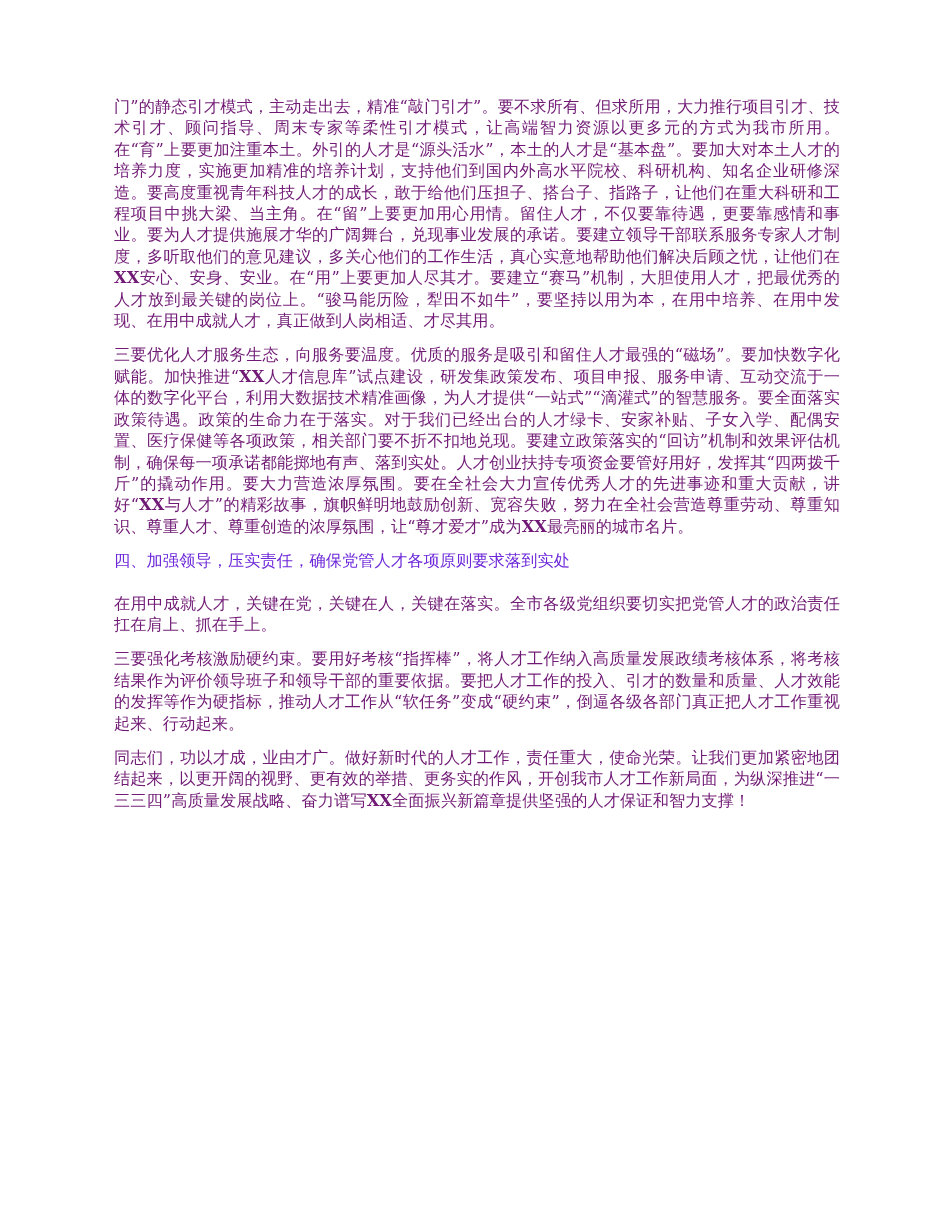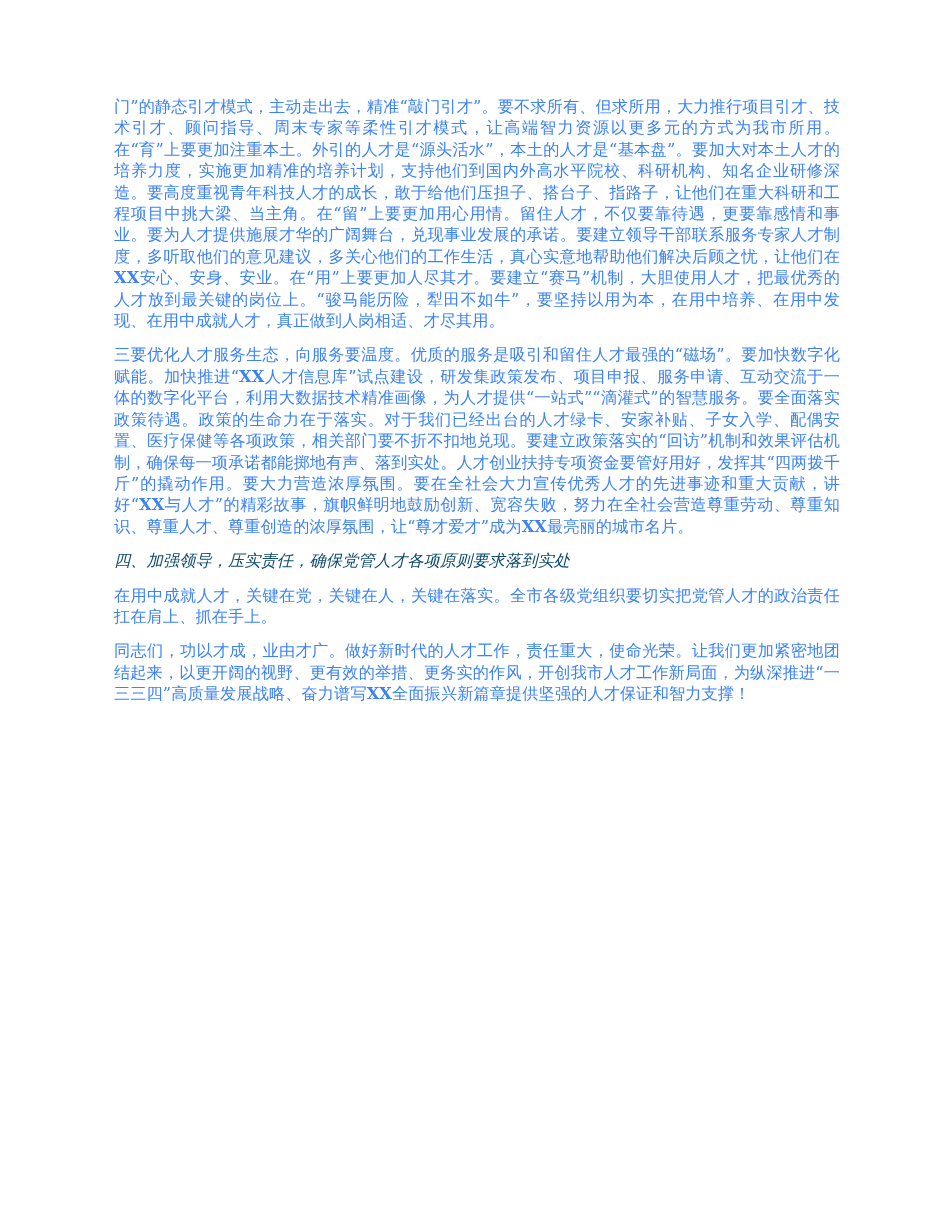--- a/index.html
+++ b/index.html
@@ -27,33 +27,32 @@
   }
   p.para {
     margin: 0 0 13px 0;
     font-size: 16.2px;
     line-height: 21.4px;
     text-align: justify;
     text-justify: inter-ideograph;
     text-indent: 0;
     letter-spacing: 0.1px;
     word-break: break-all;
-    color: #3b82f6;
+    color: #701a75;
   }
   p.para.first {
     margin-top: 0;
   }
   p.heading {
-    margin: 0 0 13px 0;
+    margin: 0 0 21px 0;
     font-size: 16.2px;
     line-height: 21.4px;
     text-align: left;
-    color: #0c4a6e;
+    color: #6d28d9;
     letter-spacing: 0.1px;
-    font-style: italic;
   }
   b, .b {
     font-weight: 700;
   }
 </style>
 </head>
 <body>
 
 <div class="page">
   <div class="doc-body">
@@ -61,17 +60,18 @@
     <p class="para first">门”的静态引才模式，主动走出去，精准“敲门引才”。要不求所有、但求所用，大力推行项目引才、技术引才、顾问指导、周末专家等柔性引才模式，让高端智力资源以更多元的方式为我市所用。在“育”上要更加注重本土。外引的人才是“源头活水”，本土的人才是“基本盘”。要加大对本土人才的培养力度，实施更加精准的培养计划，支持他们到国内外高水平院校、科研机构、知名企业研修深造。要高度重视青年科技人才的成长，敢于给他们压担子、搭台子、指路子，让他们在重大科研和工程项目中挑大梁、当主角。在“留”上要更加用心用情。留住人才，不仅要靠待遇，更要靠感情和事业。要为人才提供施展才华的广阔舞台，兑现事业发展的承诺。要建立领导干部联系服务专家人才制度，多听取他们的意见建议，多关心他们的工作生活，真心实意地帮助他们解决后顾之忧，让他们在<b class="b">XX</b>安心、安身、安业。在“用”上要更加人尽其才。要建立“赛马”机制，大胆使用人才，把最优秀的人才放到最关键的岗位上。“骏马能历险，犁田不如牛”，要坚持以用为本，在用中培养、在用中发现、在用中成就人才，真正做到人岗相适、才尽其用。</p>
 
     <p class="para">三要优化人才服务生态，向服务要温度。优质的服务是吸引和留住人才最强的“磁场”。要加快数字化赋能。加快推进“<b class="b">XX</b>人才信息库”试点建设，研发集政策发布、项目申报、服务申请、互动交流于一体的数字化平台，利用大数据技术精准画像，为人才提供“一站式”“滴灌式”的智慧服务。要全面落实政策待遇。政策的生命力在于落实。对于我们已经出台的人才绿卡、安家补贴、子女入学、配偶安置、医疗保健等各项政策，相关部门要不折不扣地兑现。要建立政策落实的“回访”机制和效果评估机制，确保每一项承诺都能掷地有声、落到实处。人才创业扶持专项资金要管好用好，发挥其“四两拨千斤”的撬动作用。要大力营造浓厚氛围。要在全社会大力宣传优秀人才的先进事迹和重大贡献，讲好“<b class="b">XX</b>与人才”的精彩故事，旗帜鲜明地鼓励创新、宽容失败，努力在全社会营造尊重劳动、尊重知识、尊重人才、尊重创造的浓厚氛围，让“尊才爱才”成为<b class="b">XX</b>最亮丽的城市名片。</p>
 
     <p class="heading">四、加强领导，压实责任，确保党管人才各项原则要求落到实处</p>
 
     <p class="para">在用中成就人才，关键在党，关键在人，关键在落实。全市各级党组织要切实把党管人才的政治责任扛在肩上、抓在手上。</p>
 
 
 
+    <p class="para">三要强化考核激励硬约束。要用好考核“指挥棒”，将人才工作纳入高质量发展政绩考核体系，将考核结果作为评价领导班子和领导干部的重要依据。要把人才工作的投入、引才的数量和质量、人才效能的发挥等作为硬指标，推动人才工作从“软任务”变成“硬约束”，倒逼各级各部门真正把人才工作重视起来、行动起来。</p>
 
     <p class="para">同志们，功以才成，业由才广。做好新时代的人才工作，责任重大，使命光荣。让我们更加紧密地团结起来，以更开阔的视野、更有效的举措、更务实的作风，开创我市人才工作新局面，为纵深推进“一三三四”高质量发展战略、奋力谱写<b class="b">XX</b>全面振兴新篇章提供坚强的人才保证和智力支撑！</p>
 
   </div>
 </div>
 
 </body></html>

